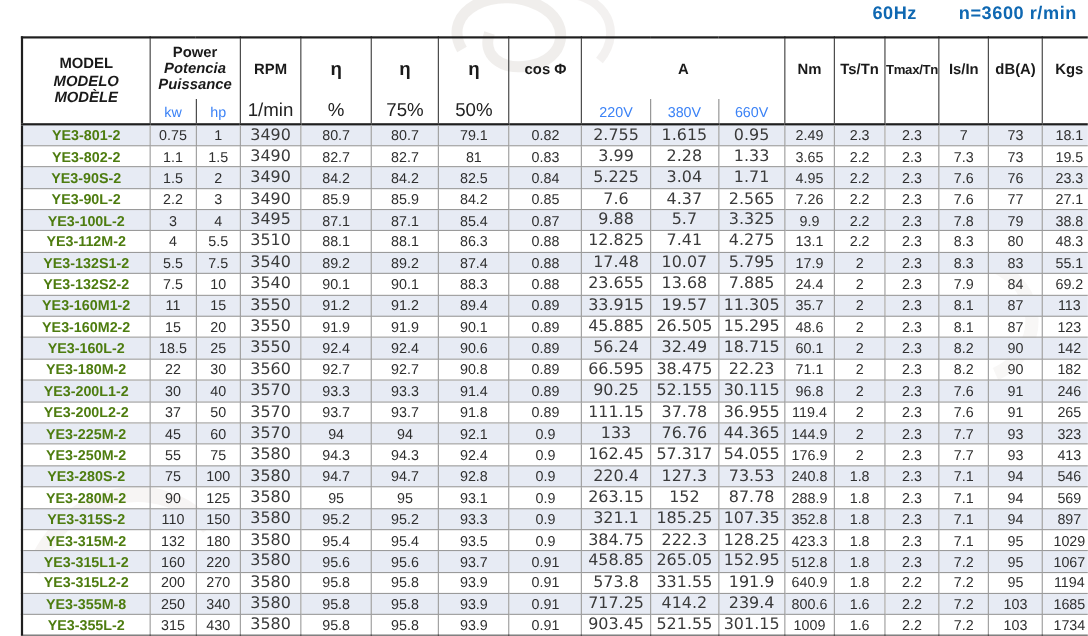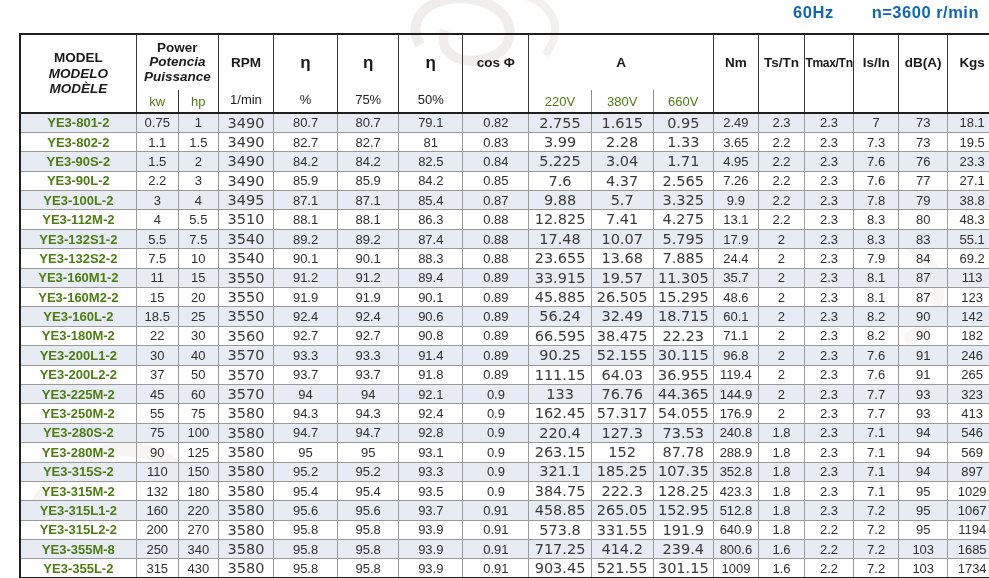--- a/index.html
+++ b/index.html
@@ -47,25 +47,25 @@
     padding: 0;
     font-weight: bold;
     color: #1a1a1a;
     vertical-align: middle;
     border-left: 1px solid #3a3a3a;
     border-bottom: none;
     background: transparent;
   }
   tr.h1 { height: 55px; }
   tr.h2 { height: 22px; }
-  tr.h2 th { border-bottom: 2px solid #1f1f1f; font-weight: normal; font-size: 13px; color: #4d7c0f; }
+  tr.h2 th { border-bottom: 2px solid #1f1f1f; font-weight: normal; font-size: 13px; color: #3b82f6; }
   tr.h1 th[rowspan] { border-bottom: 2px solid #1f1f1f; }
   th .stack { display: flex; flex-direction: column; height: 77px; }
   th .stack .lbl { flex: 1; display: flex; align-items: center; justify-content: center; }
-  th .stack .unit { height: 22px; line-height: 20px; font-weight: normal; font-size: 13px; color: #222; }
+  th .stack .unit { height: 22px; line-height: 20px; font-weight: normal; font-size: 17px; color: #222; }
   th .stack .spacer { height: 22px; }
   .th-model { font-size: 13.5px; line-height: 15.5px; }
   .th-power { font-size: 13.5px; line-height: 14.5px; }
   .it { font-style: italic; }
   .eta-lbl { font-size: 17px; }
   .th-plain { font-size: 13.5px; }
   .th-tmax { font-size: 12px; letter-spacing: -0.3px; }
   th.v-light { border-left: 1px solid #8d8d8d; }
   
   tbody td {
@@ -463,21 +463,21 @@
         <tr>
           <td class="c-model">YE3-200L2-2</td>
           <td class="c-std">37</td>
           <td class="c-std">50</td>
           <td class="c-big">3570</td>
           <td class="c-std">93.7</td>
           <td class="c-std">93.7</td>
           <td class="c-std">91.8</td>
           <td class="c-std">0.89</td>
           <td class="c-big">111.15</td>
-          <td class="c-big">64.03</td>
+          <td class="c-big">37.78</td>
           <td class="c-big">36.955</td>
           <td class="c-std">119.4</td>
           <td class="c-std">2</td>
           <td class="c-std">2.3</td>
           <td class="c-std">7.6</td>
           <td class="c-std">91</td>
           <td class="c-std">265</td>
         </tr>
         <tr>
           <td class="c-model">YE3-225M-2</td>

